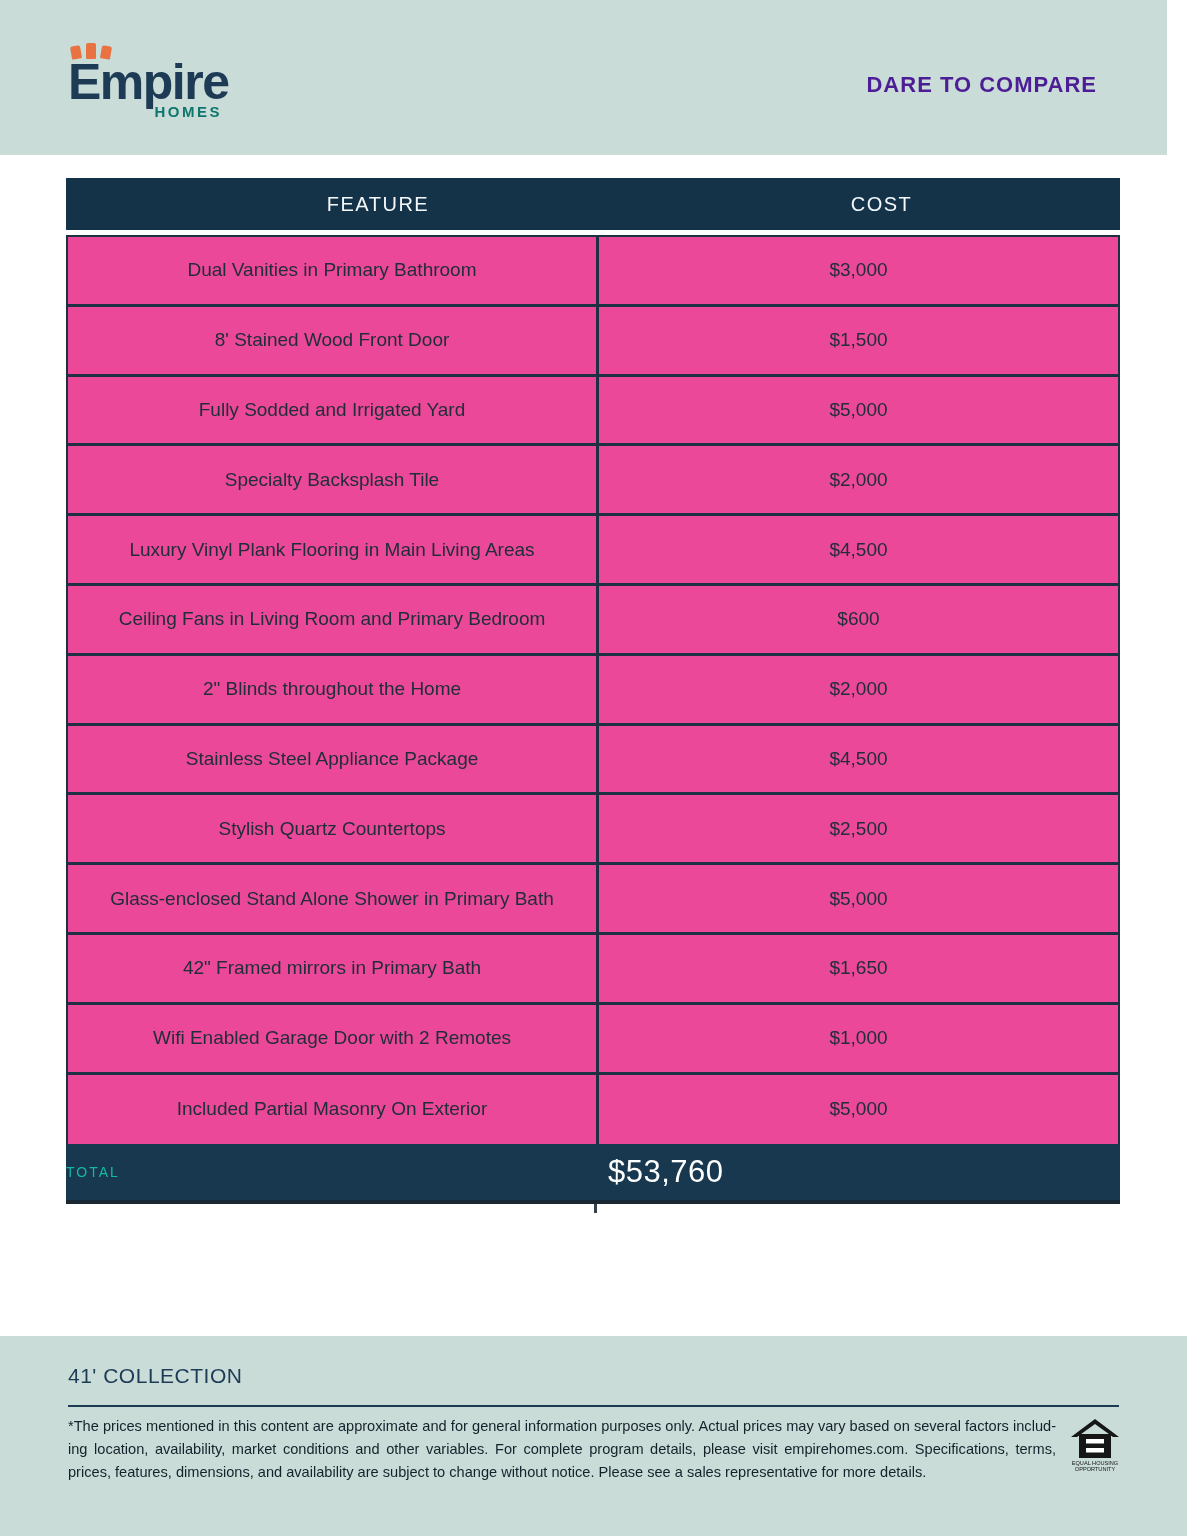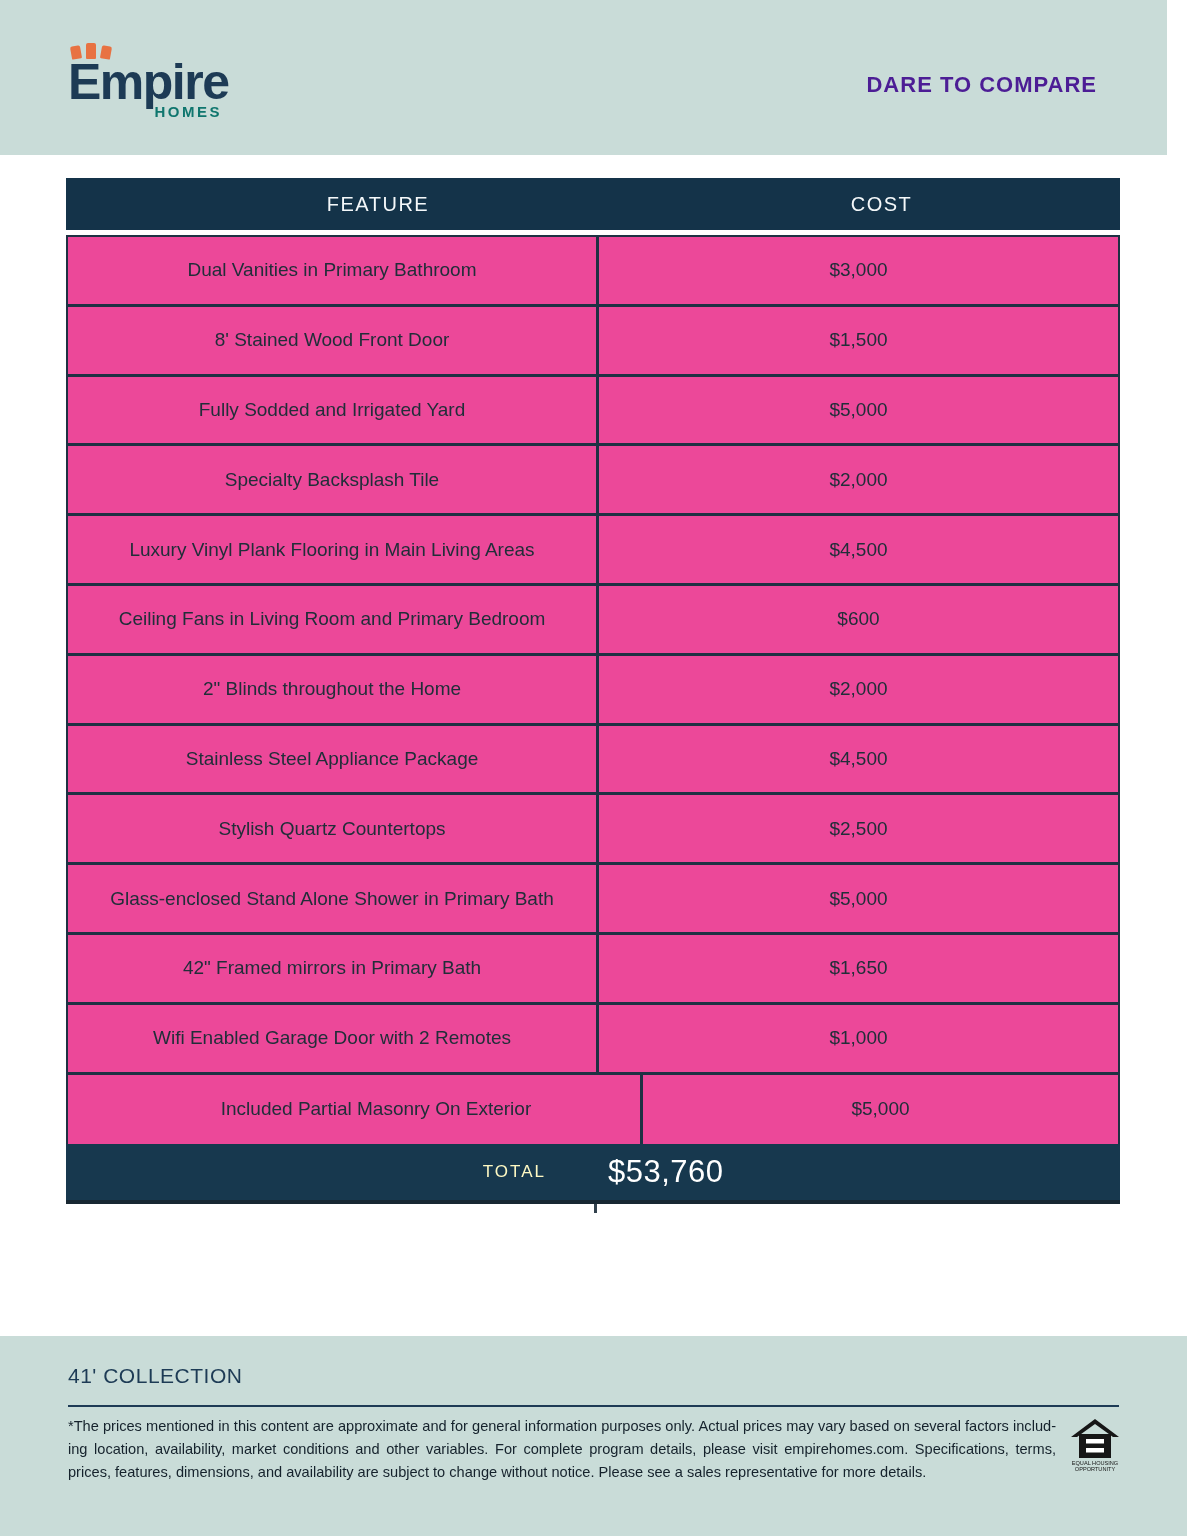--- a/index.html
+++ b/index.html
@@ -50,35 +50,35 @@
   .th {
     color:#f4f8fa; display:flex; align-items:center; justify-content:center;
     font-size:20px; font-weight:400; letter-spacing:1.5px;
   }
   .tbody { border:2px solid #1e3143; border-bottom:none; }
   .trow {
     display:grid; grid-template-columns:528px 1fr;
     height:69.8px; background:#ec4899;
     border-bottom:3px solid #1e3143;
   }
-  .trow:last-child { border-bottom:none;padding-left:44px; }
+  .trow:last-child { border-bottom:none; }
   .cell {
     display:flex; align-items:center; justify-content:center;
     font-size:19px; color:#212e39;
   }
   .cell.cost { border-left:3px solid #1e3143; }
 
   .total-bar {
     height:60px; background:#17384e;
     border-bottom:4px solid #182732;
     display:flex; align-items:center;
   }
   .total-label {
-    width:530px; text-align:right; padding-right:50px;
-    color:#fef9c3; font-size:17px; letter-spacing:2px; font-weight:400;
+    width:530px; text-align:left; padding-right:50px;
+    color:#14b8a6; font-size:14px; letter-spacing:2px; font-weight:400;
   }
   .total-value { color:#ffffff; font-size:31px; padding-left:12px; letter-spacing:0.5px; }
   .divider-stub { width:3px; height:9px; background:#33424e; margin-left:528px; }
 
   
   .bottom-band {
     position:absolute; top:1336px; left:0;
     width:1187px; height:200px;
     background:#c9dcd8;
     padding:28px 68px 0 68px;

